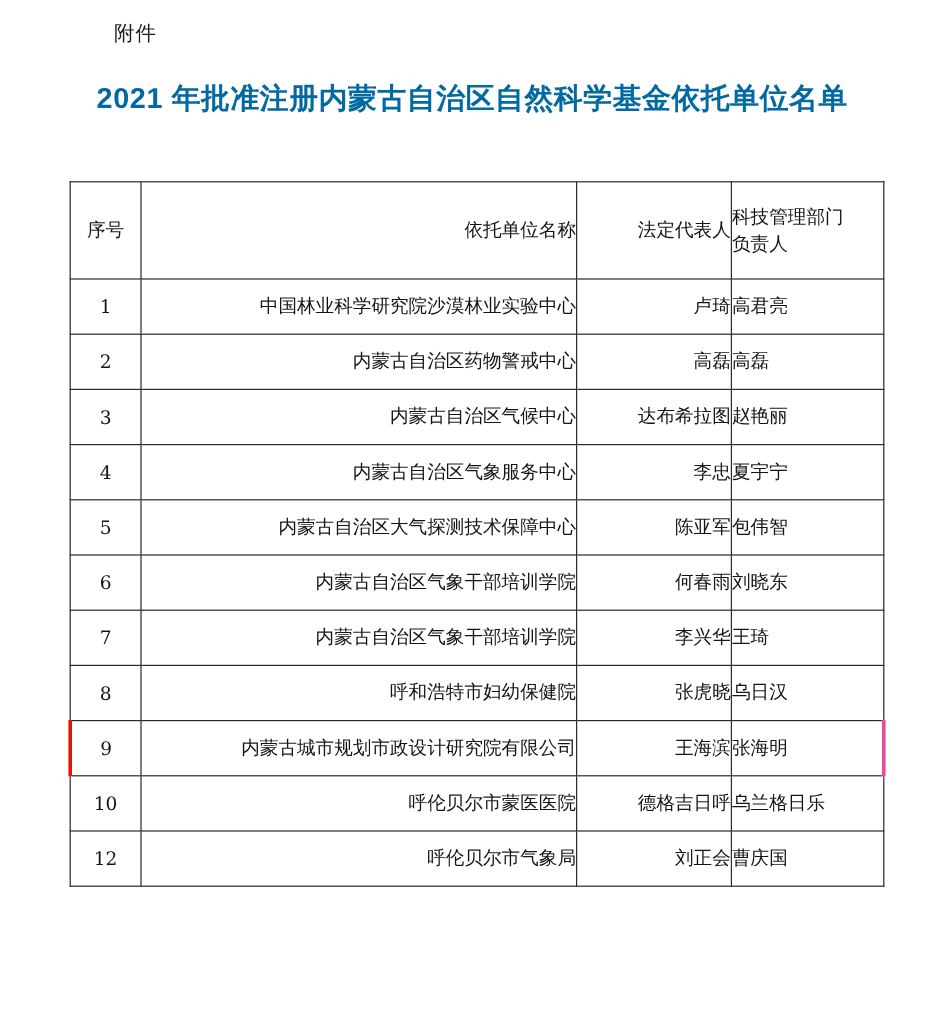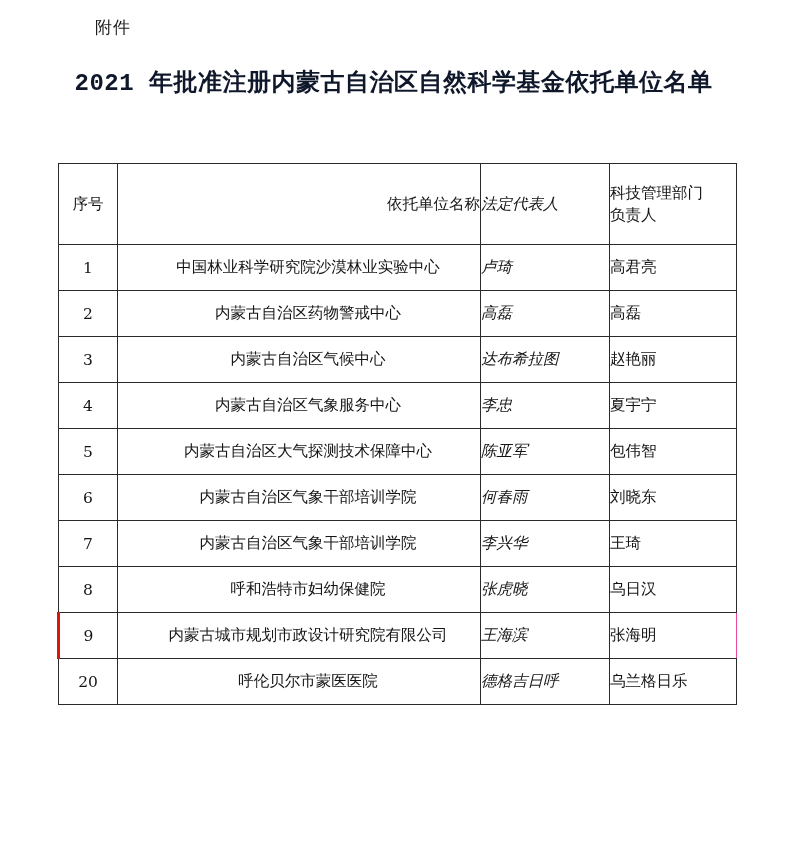--- a/index.html
+++ b/index.html
@@ -32,67 +32,67 @@
   }
   .doc-title {
     position: absolute;
     left: 0;
     right: 0;
     top: 66px;
     text-align: center;
     font-size: 24px;
     font-weight: bold;
     letter-spacing: 0.5px;
-    color: #0f172a;
-    font-family: Liberation Mono, monospace;
+    color: #0369a1;
+    font-family: Liberation Sans, sans-serif;
   }
   .table-wrap {
     position: absolute;
     left: 57px;
-    top: 163px;
+    top: 151px;
     width: 674px;
   }
   table.unit-table {
     border-collapse: collapse;
     width: 674px;
     table-layout: fixed;
   }
   table.unit-table td, table.unit-table th {
     border: 1px solid #2a2a2a;
     font-size: 15.5px;
     font-weight: normal;
     color: #141414;
     padding: 0;
     height: 45px;
     vertical-align: middle;
     font-family: "DejaVu Serif", "Liberation Serif", serif;
   }
   .col-idx { width: 58px; text-align: center; }
-  .col-name { width: 362px; text-align: center; padding-left: 18px !important; }
-  .col-rep { width: 128px; text-align: left; font-style: italic; }
+  .col-name { width: 362px; text-align: right; padding-left: 18px !important; }
+  .col-rep { width: 128px; text-align: right; }
   .col-mgr { width: 126px; text-align: left; }
 
   thead td {
     height: 80px !important;
     text-align: center;
     font-size: 16.5px;
   }
   thead td.col-name { text-align: right; padding-left: 0 !important; }
   .hdr-two-line {
     line-height: 1.45;
   }
   .highlight-row td {
     border-top: 3px solid #e1140a;
     border-bottom: 3px solid #e1140a;
   }
   .highlight-row td:first-child {
     border-left: 3px solid #e1140a;
   }
   .highlight-row td:last-child {
-    border-right: 1px solid #ec4899;
+    border-right: 3px solid #ec4899;
   }
 </style>
 </head>
 <body>
 
 <div class="page">
 
   <div class="attachment-label">附件</div>
 
   <div class="doc-title">2021 年批准注册内蒙古自治区自然科学基金依托单位名单</div>
@@ -159,22 +159,28 @@
             <td class="col-rep">张虎晓</td>
             <td class="col-mgr">乌日汉</td>
           </tr>
           <tr class="highlight-row">
             <td class="col-idx">9</td>
             <td class="col-name">内蒙古城市规划市政设计研究院有限公司</td>
             <td class="col-rep">王海滨</td>
             <td class="col-mgr">张海明</td>
           </tr>
           <tr>
-            <td class="col-idx">20</td>
+            <td class="col-idx">10</td>
             <td class="col-name">呼伦贝尔市蒙医医院</td>
             <td class="col-rep">德格吉日呼</td>
             <td class="col-mgr">乌兰格日乐</td>
+          </tr>
+          <tr>
+            <td class="col-idx">12</td>
+            <td class="col-name">呼伦贝尔市气象局</td>
+            <td class="col-rep">刘正会</td>
+            <td class="col-mgr">曹庆国</td>
           </tr>
         </tbody>
     </table>
   </div>
 
 </div>
 
 </body></html>

